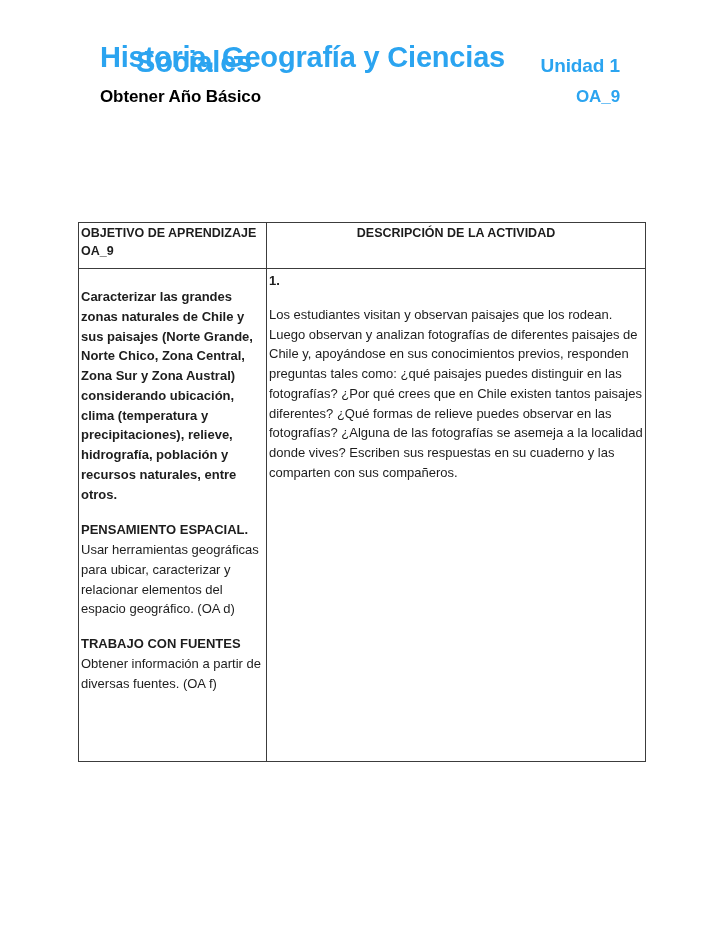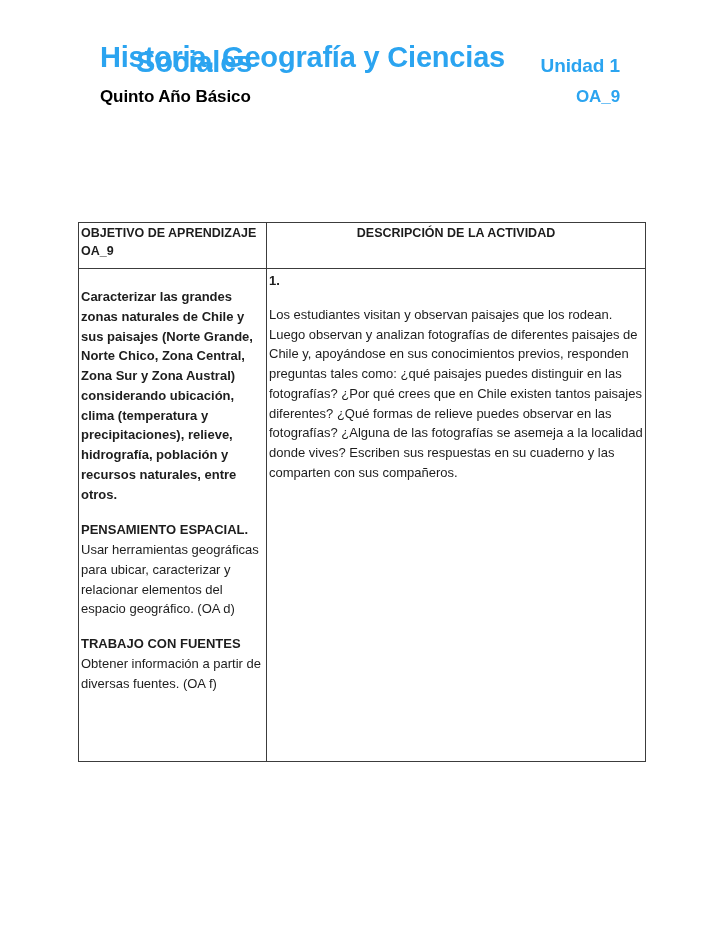--- a/index.html
+++ b/index.html
@@ -170,21 +170,21 @@
 
   <div class="header">
     <div class="header-main">Historia, Geografía y Ciencias</div>
 
     <div class="header-row">
       <div class="subject-line2">Sociales</div>
       <div class="unit-label">Unidad 1</div>
     </div>
 
     <div class="header-row2">
-      <div class="grade-label">Quinto Año Básico</div>
+      <div class="grade-label">Obtener Año Básico</div>
       <div class="oa-label">OA_9</div>
     </div>
   </div>
 
 
   <table class="activities-table">
     <colgroup>
       <col class="col-objective">
       <col class="col-description">
     </colgroup>

